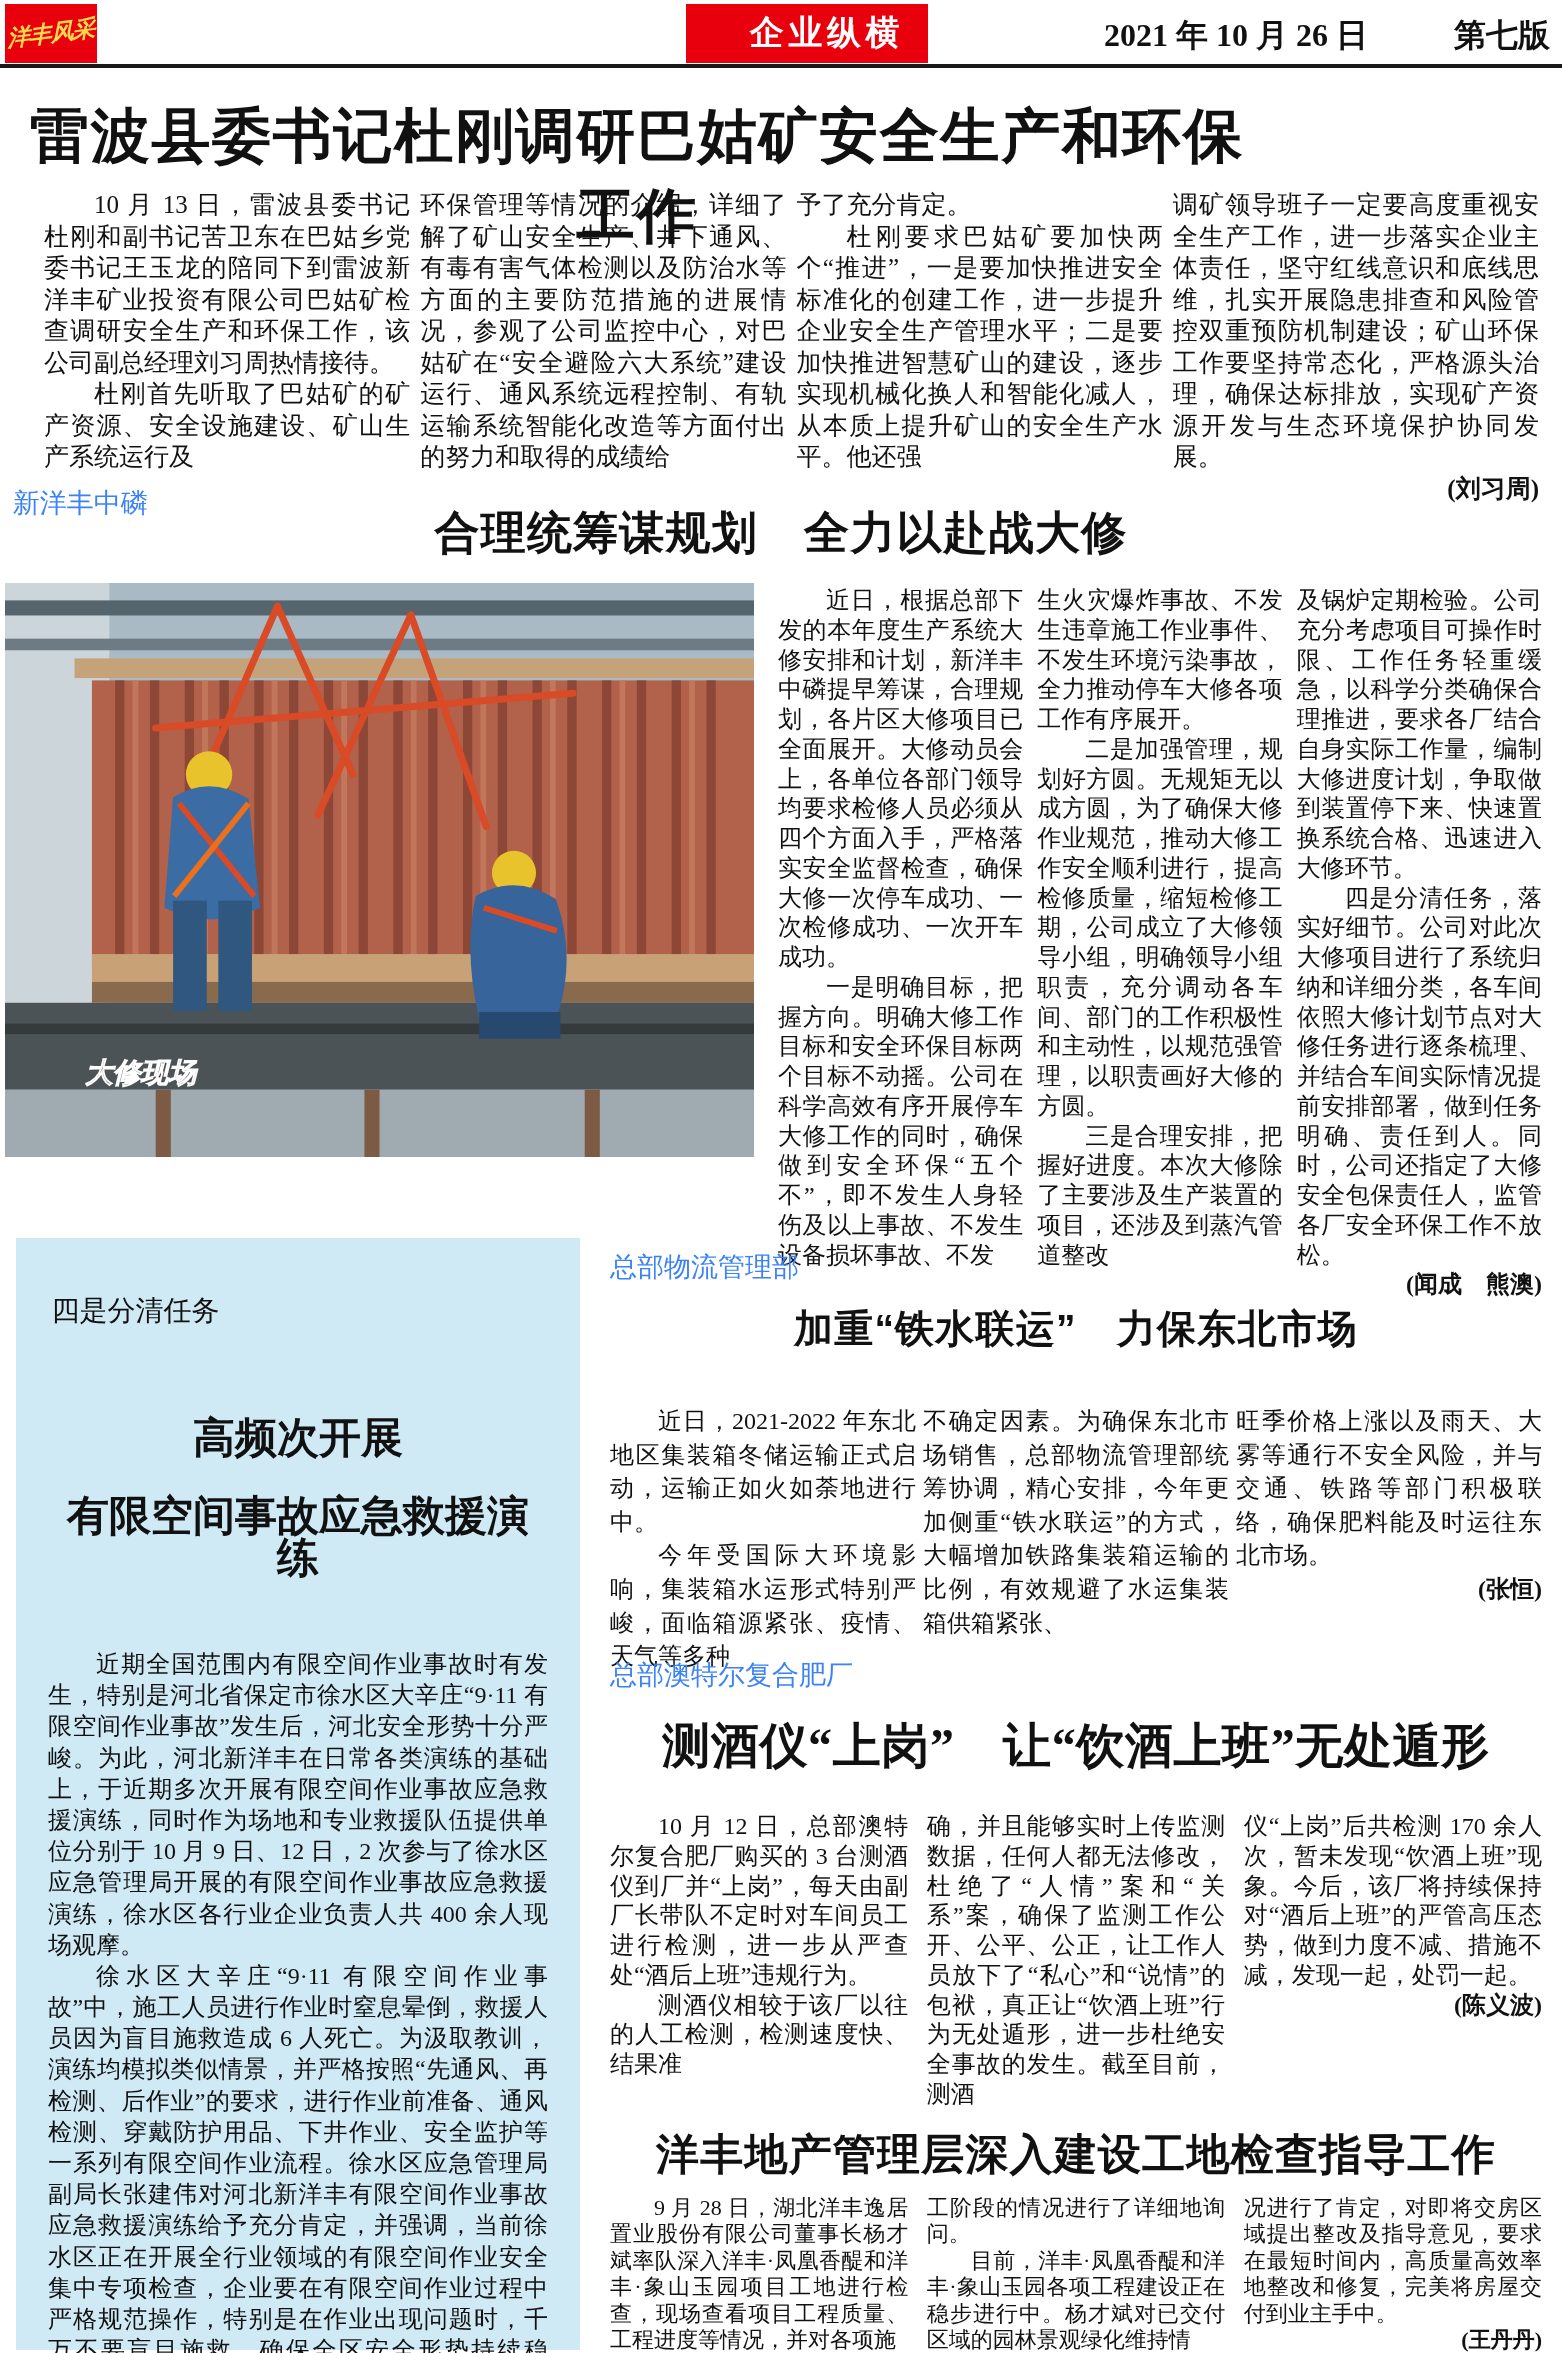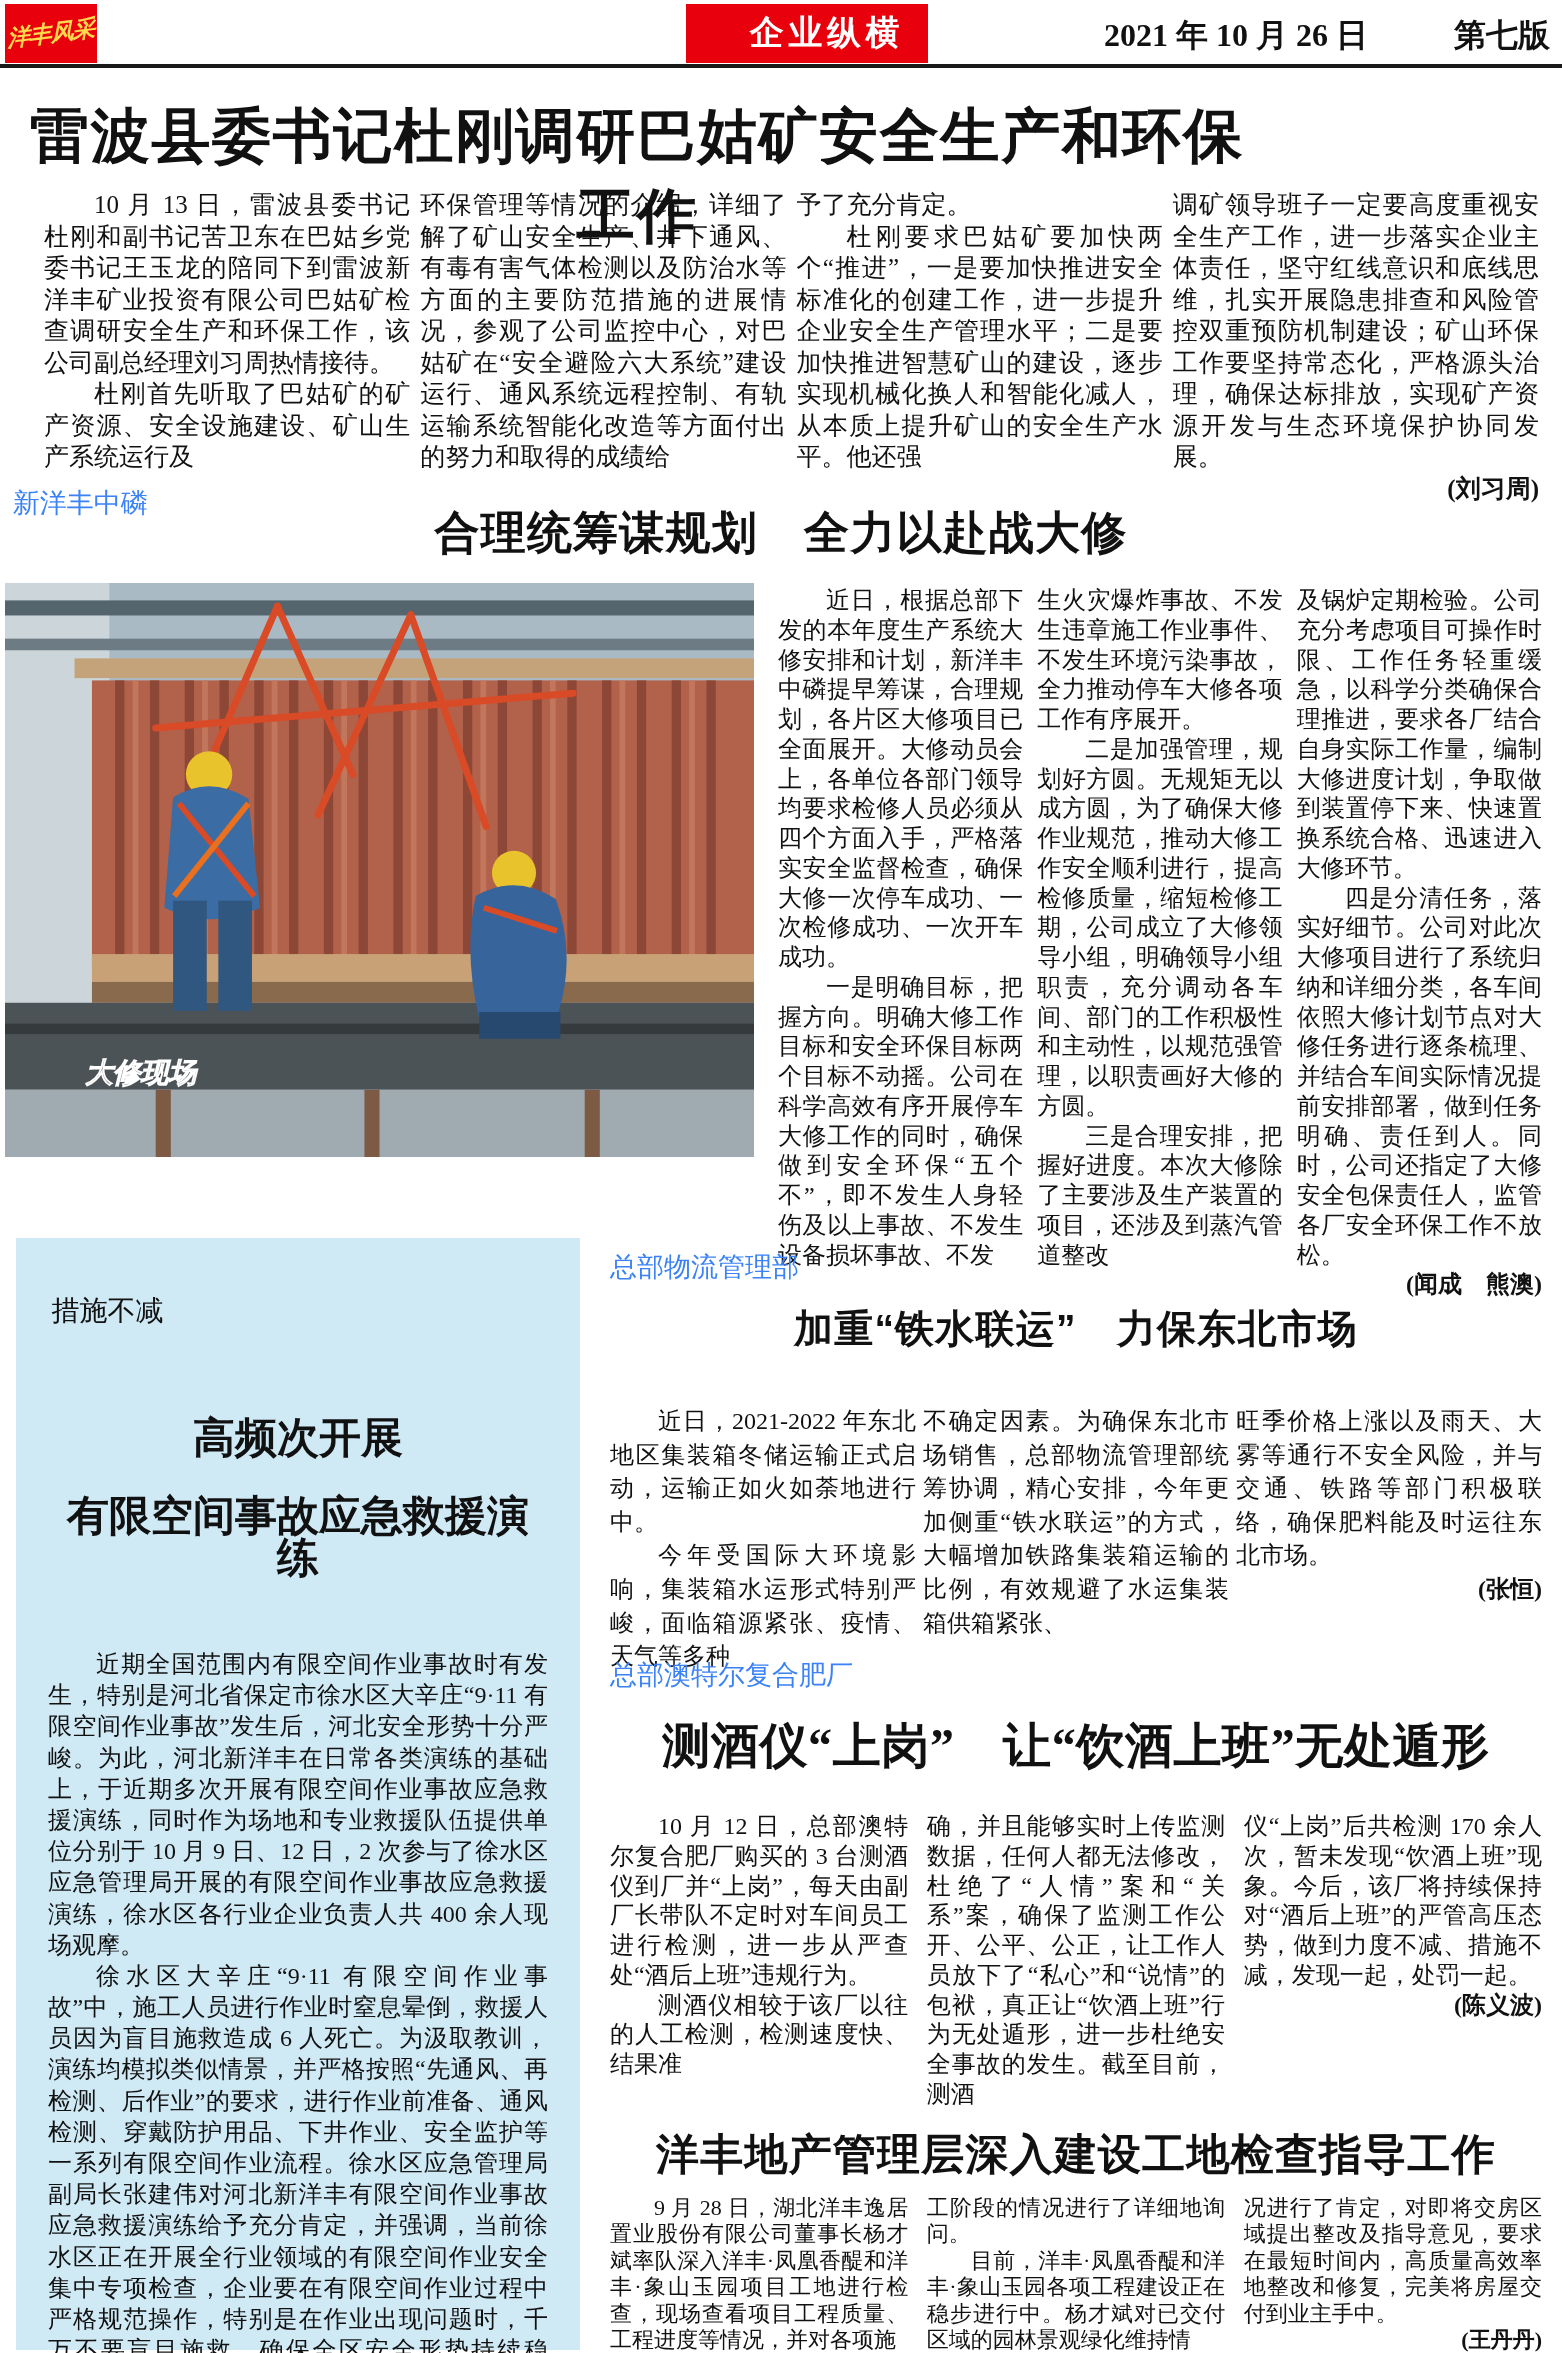--- a/index.html
+++ b/index.html
@@ -192,21 +192,21 @@
     <div class="col">
       <div>
           <p class="para">及锅炉定期检验。公司充分考虑项目可操作时限、工作任务轻重缓急，以科学分类确保合理推进，要求各厂结合自身实际工作量，编制大修进度计划，争取做到装置停下来、快速置换系统合格、迅速进入大修环节。</p>
           <p class="para ind">四是分清任务，落实好细节。公司对此次大修项目进行了系统归纳和详细分类，各车间依照大修计划节点对大修任务进行逐条梳理、并结合车间实际情况提前安排部署，做到任务明确、责任到人。同时，公司还指定了大修安全包保责任人，监管各厂安全环保工作不放松。</p>
         </div>
       <div class="sig">(闻成　熊澳)</div>
     </div>
   </div>
 
   <div class="panel">
-    <div class="p-kicker">措施不减</div>
+    <div class="p-kicker">四是分清任务</div>
     <div class="p-h">高频次开展</div>
     <div class="p-h2">有限空间事故应急救援演练</div>
     <div class="p-body">
         <p class="para ind">近期全国范围内有限空间作业事故时有发生，特别是河北省保定市徐水区大辛庄“9·11 有限空间作业事故”发生后，河北安全形势十分严峻。为此，河北新洋丰在日常各类演练的基础上，于近期多次开展有限空间作业事故应急救援演练，同时作为场地和专业救援队伍提供单位分别于 10 月 9 日、12 日，2 次参与了徐水区应急管理局开展的有限空间作业事故应急救援演练，徐水区各行业企业负责人共 400 余人现场观摩。</p>
         <p class="para ind">徐水区大辛庄“9·11 有限空间作业事故”中，施工人员进行作业时窒息晕倒，救援人员因为盲目施救造成 6 人死亡。为汲取教训，演练均模拟类似情景，并严格按照“先通风、再检测、后作业”的要求，进行作业前准备、通风检测、穿戴防护用品、下井作业、安全监护等一系列有限空间作业流程。徐水区应急管理局副局长张建伟对河北新洋丰有限空间作业事故应急救援演练给予充分肯定，并强调，当前徐水区正在开展全行业领域的有限空间作业安全集中专项检查，企业要在有限空间作业过程中严格规范操作，特别是在作业出现问题时，千万不要盲目施救，确保全区安全形势持续稳定。</p>
       </div>
 
   </div>
 
   <div class="kicker" style="left:610px;top:1249px;">总部物流管理部</div>

